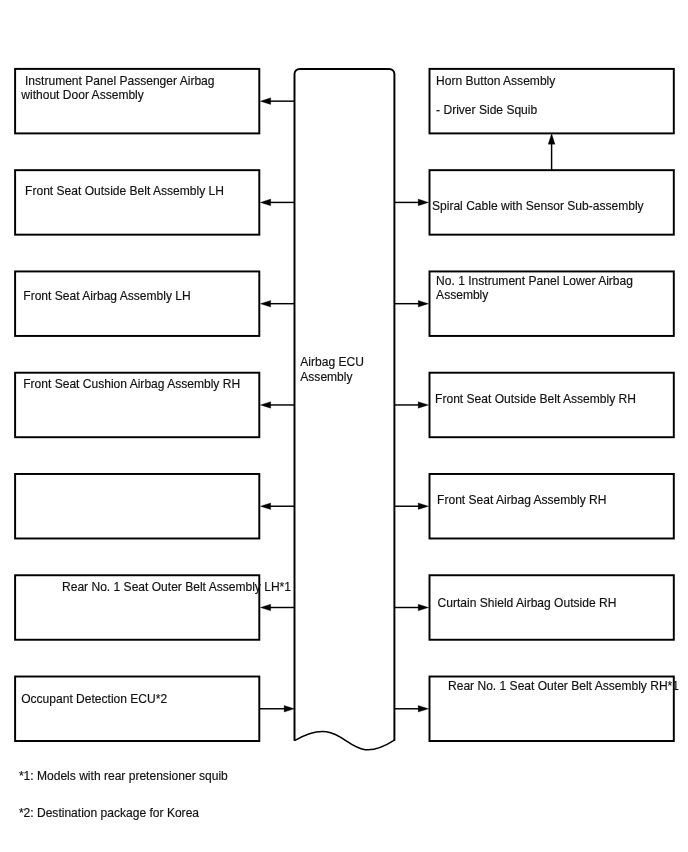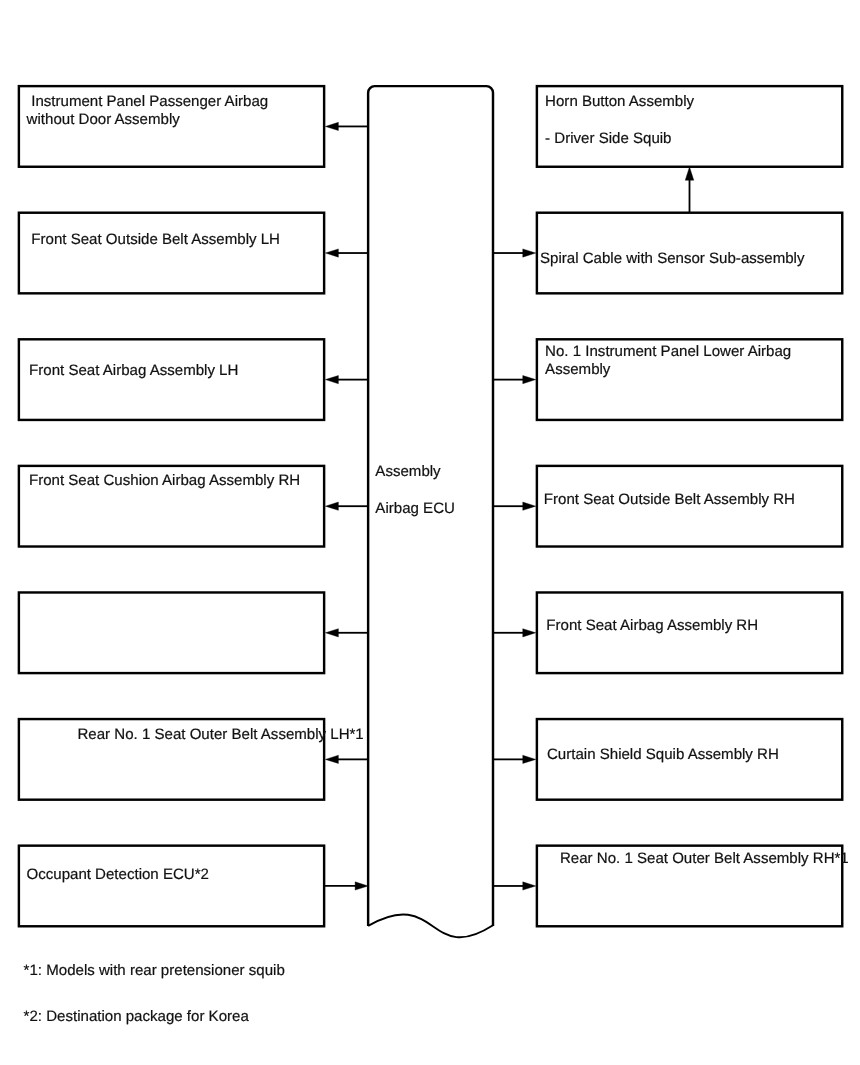--- a/index.html
+++ b/index.html
@@ -73,20 +73,20 @@
       <div class="boxtext" style="left: 23.2px; top: 377.4px;">Front Seat Cushion Airbag Assembly RH</div>
       <div class="boxtext" style="left: 22px; top: 580.2px; padding-left: 40px;">Rear No. 1 Seat Outer Belt Assembly LH*1</div>
       <div class="boxtext" style="left: 21.2px; top: 692.2px;">Occupant Detection ECU*2</div>
       <div class="boxtext" style="left: 436.1px; top: 73.7px;">Horn Button Assembly</div>
       <div class="boxtext" style="left: 436.1px; top: 102.6px;">- Driver Side Squib</div>
       <div class="boxtext" style="left: 432px; top: 187.4px; margin-top: 12px;">Spiral Cable with Sensor Sub-assembly</div>
       <div class="boxtext" style="left: 436.1px; top: 273.9px;">No. 1 Instrument Panel Lower Airbag</div>
       <div class="boxtext" style="left: 436.1px; top: 288.05px;">Assembly</div>
       <div class="boxtext" style="left: 435.1px; top: 392px;">Front Seat Outside Belt Assembly RH</div>
       <div class="boxtext" style="left: 437.1px; top: 492.9px;">Front Seat Airbag Assembly RH</div>
-      <div class="boxtext" style="left: 437.6px; top: 596.1px;">Curtain Shield Squib Assembly RH</div>
+      <div class="boxtext" style="left: 437.6px; top: 596.1px;">Curtain Shield Airbag Outside RH</div>
       <div class="boxtext" style="left: 448px; top: 679.2px; text-align: center;">Rear No. 1 Seat Outer Belt Assembly RH*1</div>
-      <div class="boxtext" style="left: 300.3px; top: 355.4px; margin-top: 44px;">Airbag ECU</div>
+      <div class="boxtext" style="left: 300.3px; top: 355.4px;">Airbag ECU</div>
       <div class="boxtext" style="left: 300.3px; top: 369.6px;">Assembly</div>
       <div class="note" style="left: 18.9px; top: 769px;">*1: Models with rear pretensioner squib</div>
       <div class="note" style="left: 18.9px; top: 806.1px;">*2: Destination package for Korea</div>
     </div>
 </div>
 
 </body></html>

